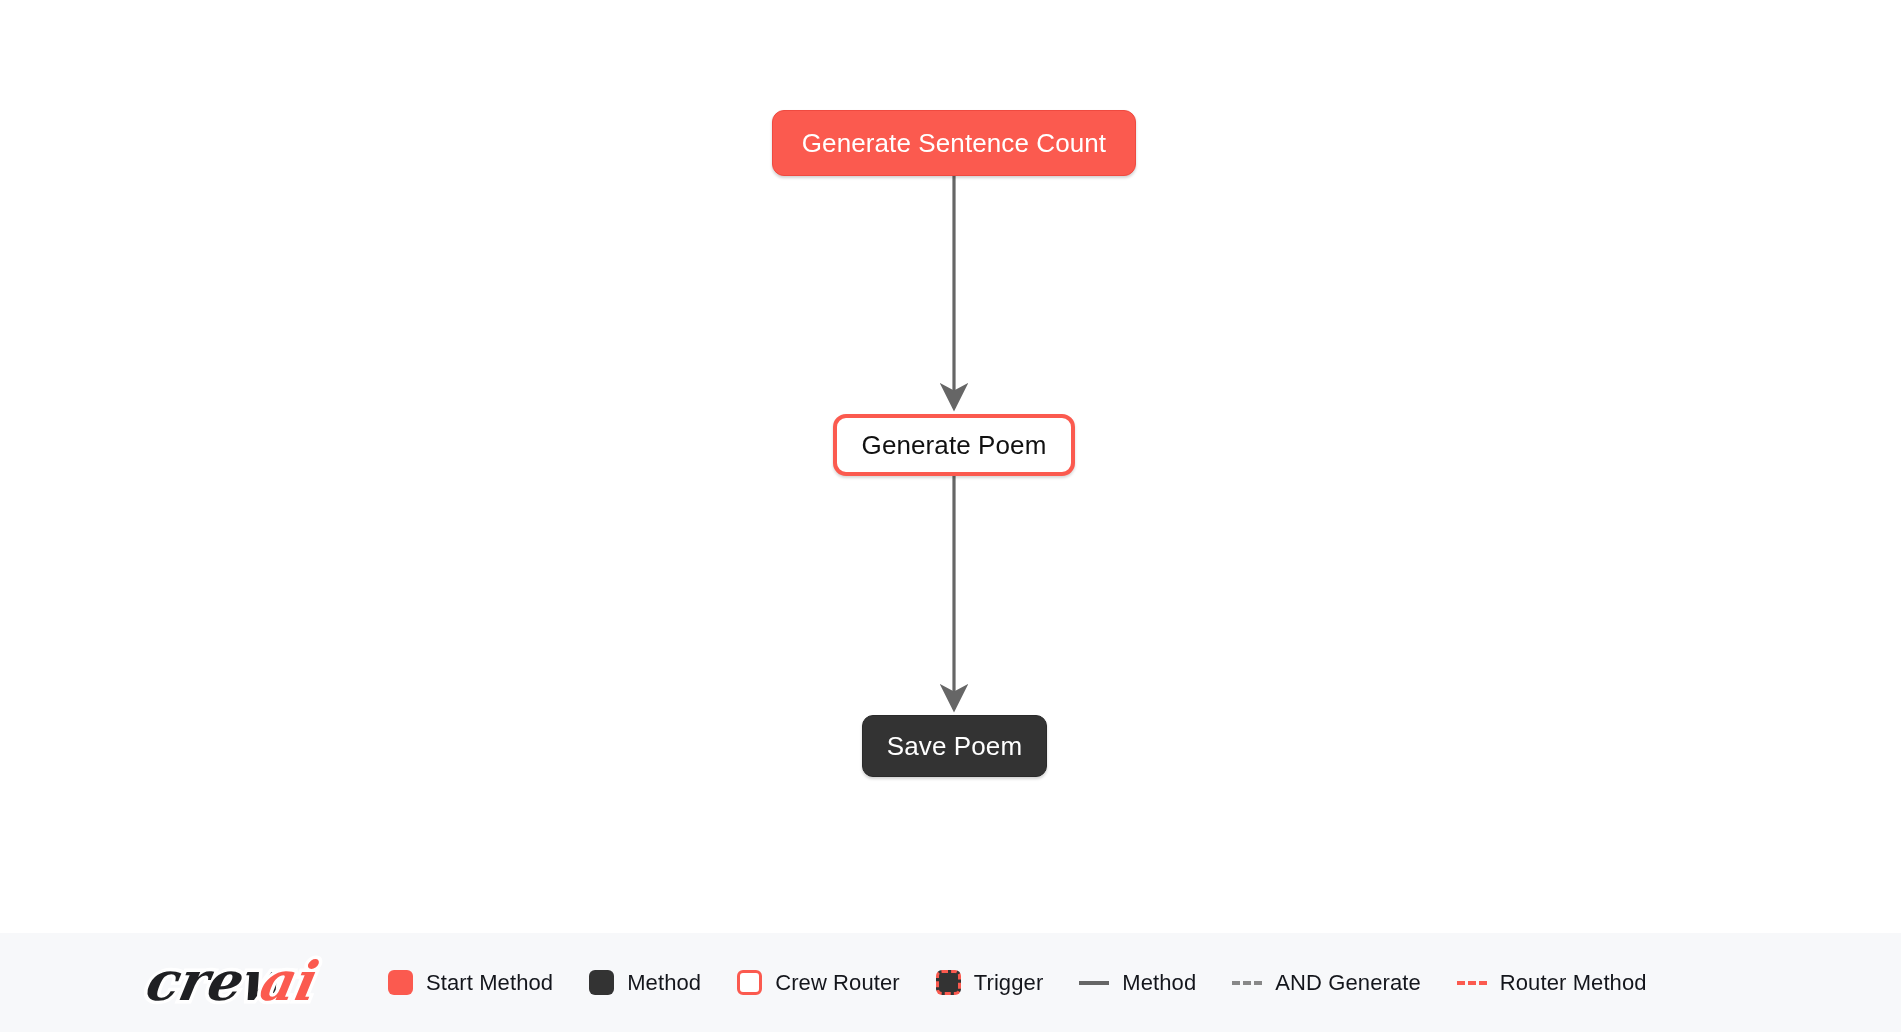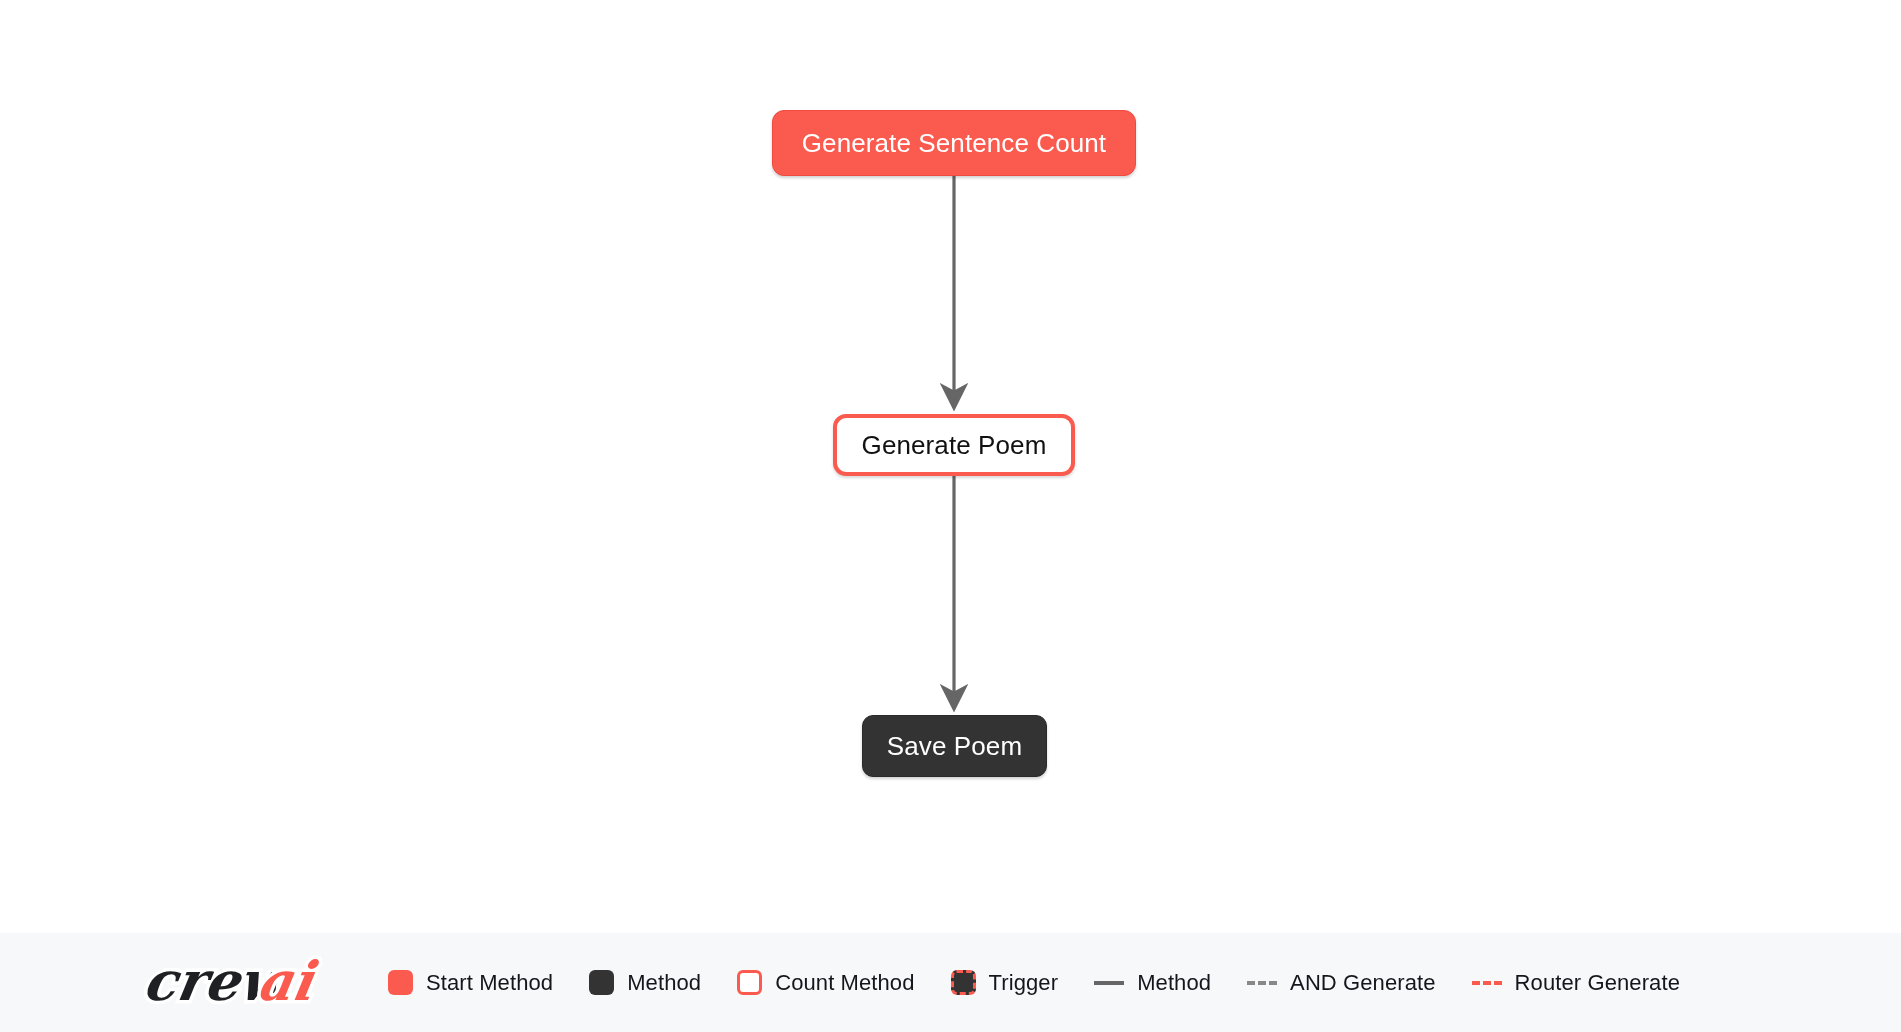--- a/index.html
+++ b/index.html
@@ -196,37 +196,37 @@
       <span class="legend-label">Start Method</span>
     </div>
 
     <div class="legend-item">
       <span class="sw sw-square sw-method"></span>
       <span class="legend-label">Method</span>
     </div>
 
     <div class="legend-item">
       <span class="sw sw-square sw-crew"></span>
-      <span class="legend-label">Count Method</span>
+      <span class="legend-label">Crew Router</span>
     </div>
 
     <div class="legend-item">
       <span class="sw sw-square sw-router"></span>
       <span class="legend-label">Trigger</span>
     </div>
 
     <div class="legend-item">
       <span class="sw sw-line"></span>
       <span class="legend-label">Method</span>
     </div>
 
     <div class="legend-item">
       <span class="sw sw-line-dashed-gray"></span>
       <span class="legend-label">AND Generate</span>
     </div>
 
     <div class="legend-item">
       <span class="sw sw-line-dashed-red"></span>
-      <span class="legend-label">Router Generate</span>
+      <span class="legend-label">Router Method</span>
     </div>
 
   </div>
 </div>
 
 </body></html>

